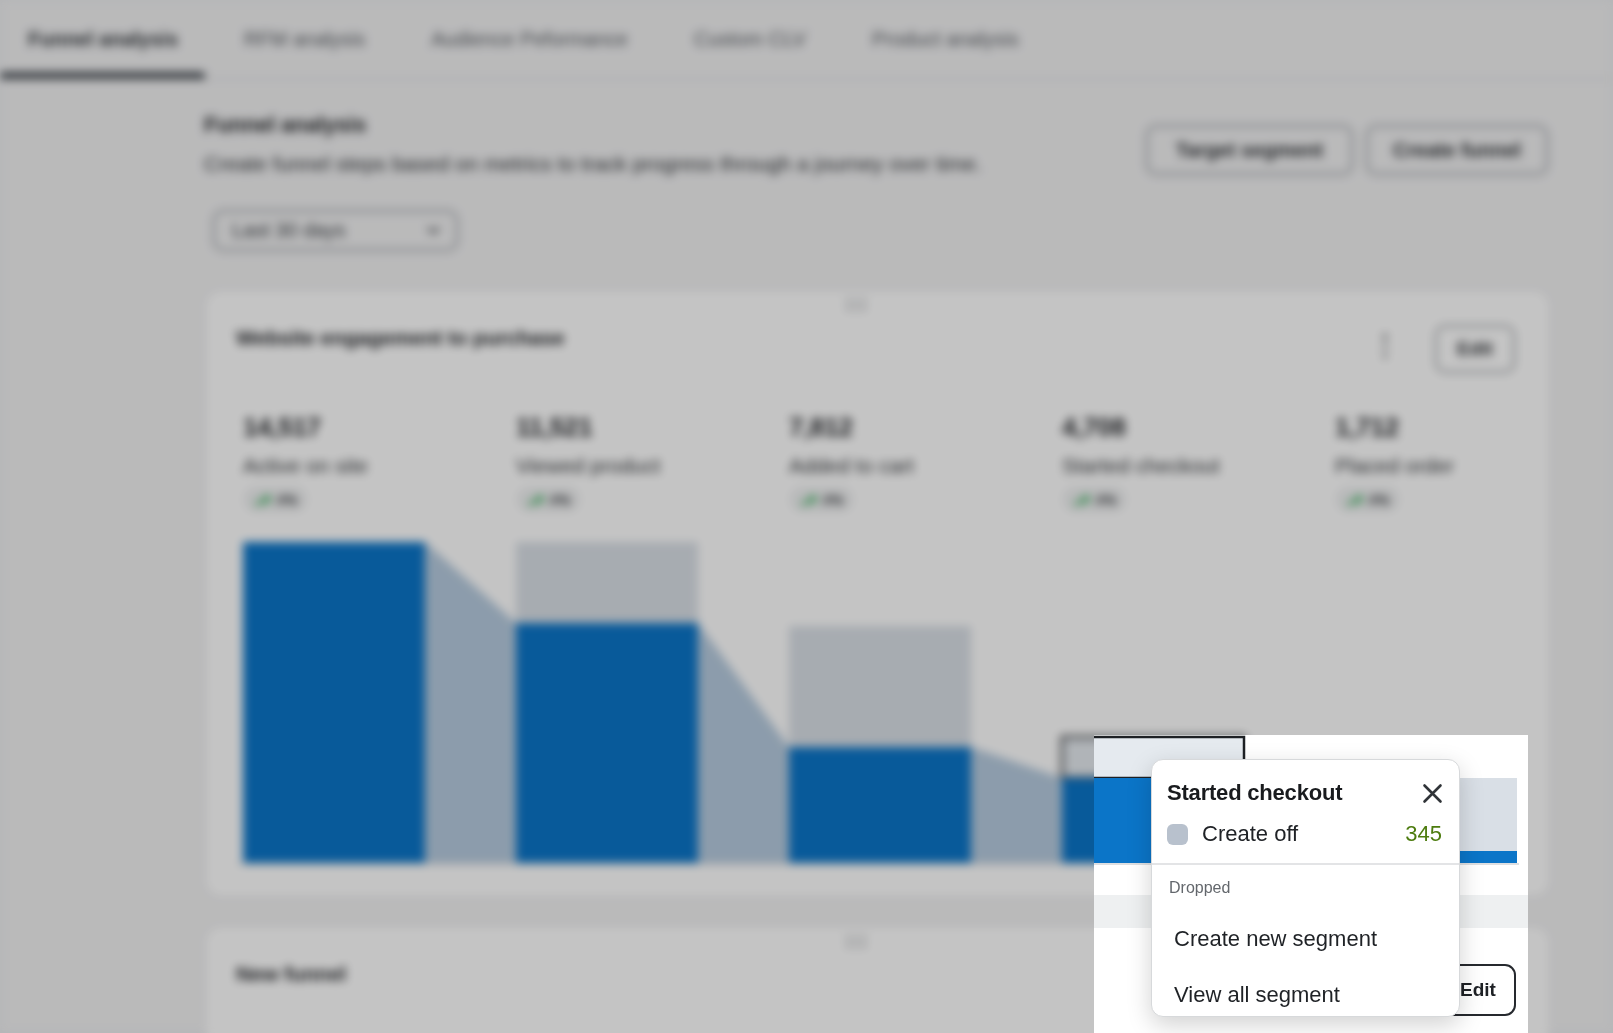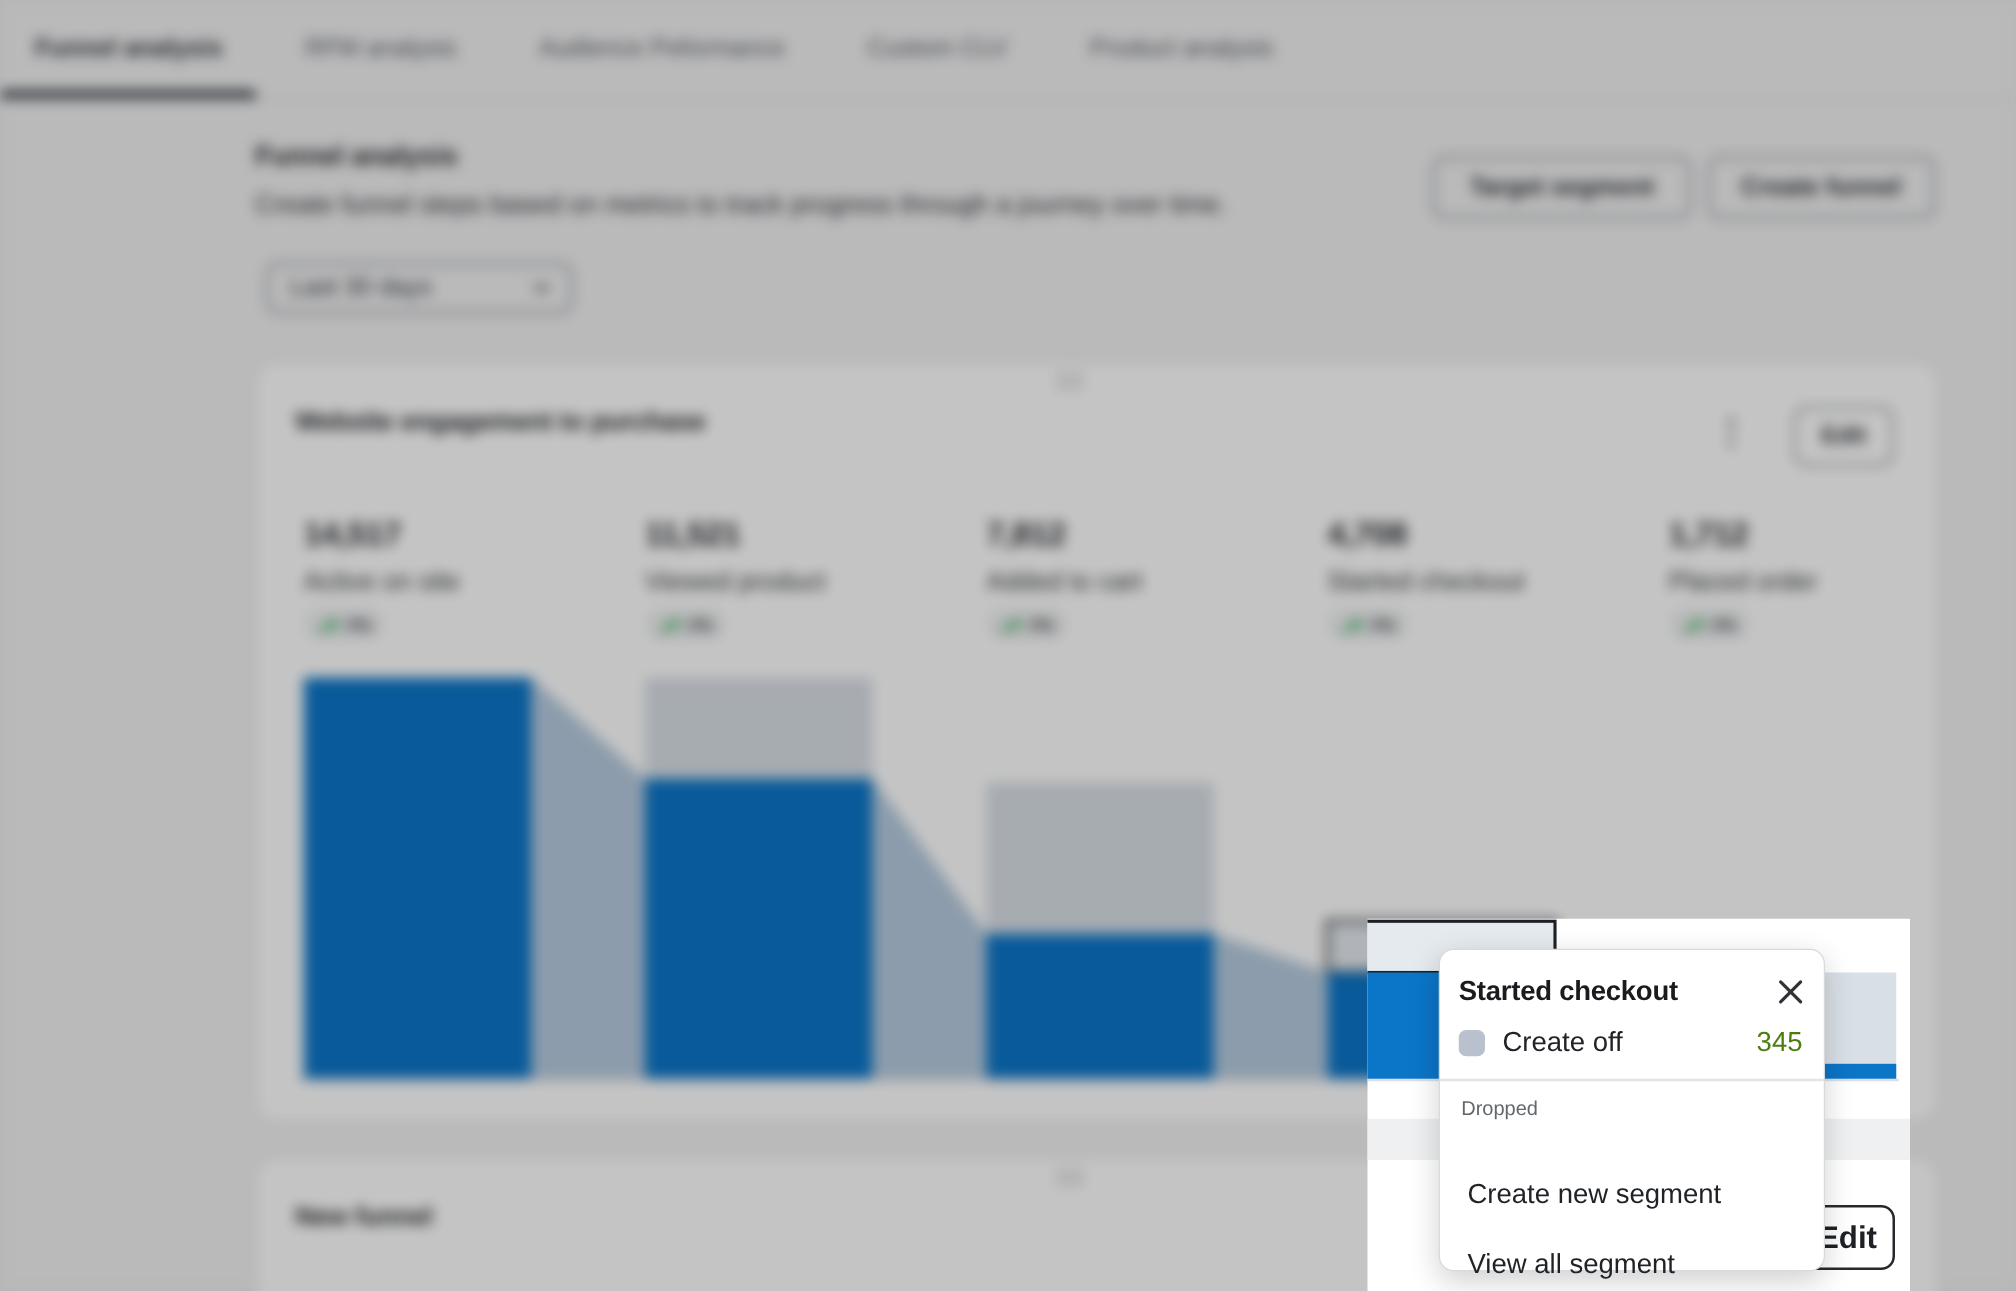--- a/index.html
+++ b/index.html
@@ -68,39 +68,39 @@
                pointer-events:none; }
 
   
   .spotlight { position:absolute; left:1094px; top:735px; width:434px; height:298px;
                overflow:hidden; background:#ffffff; z-index:20; }
   .gap-strip { position:absolute; left:0; top:160px; width:434px; height:33px;
                background:#eef0f1; }
   .chart-svg.sharp { left:-1094px; top:-735px; }
   .edit-sharp { position:absolute; left:346px; top:229px; width:76px; height:52px;
                 background:#ffffff; border:2.5px solid #26292e; border-radius:11px;
-                font-family:inherit; font-size:25px; font-weight:600; color:#1e2125;
+                font-family:inherit; font-size:19px; font-weight:600; color:#1e2125;
                 cursor:pointer; }
 
   
   .popover { position:absolute; left:1151px; top:759px; width:309px; height:258px;
              background:#ffffff; border:1px solid #d7d9db; border-radius:12px;
              box-shadow:0 8px 24px rgba(0,0,0,0.18); z-index:30; }
   .pop-title { position:absolute; left:15px; top:20px; font-size:22px; font-weight:700;
                color:#191b1e; letter-spacing:-0.2px; }
   .pop-close { position:absolute; right:10px; top:16px; width:34px; height:34px;
                background:none; border:none; cursor:pointer; display:flex;
                align-items:center; justify-content:center; }
   .pop-row-swatch { position:absolute; left:15px; top:64px; width:21px; height:21px;
                     border-radius:6px; }
   .pop-row-label { position:absolute; left:50px; top:61px; font-size:22px; color:#202327; }
   .pop-row-value { position:absolute; right:17px; top:61px; font-size:22px; color:#4d7c0f; }
   .pop-divider { position:absolute; left:0; right:0; top:103px; height:1.5px; background:#e3e4e6; }
   .pop-actions-label { position:absolute; left:17px; top:119px; font-size:16px; color:#63676c; }
-  .pop-action { position:absolute; left:22px; font-size:22px; color:#1f2226; cursor:pointer;margin-top:16px; }
+  .pop-action { position:absolute; left:22px; font-size:22px; color:#1f2226; cursor:pointer; }
   .pop-action.a0 { top:166px; }
   .pop-action.a1 { top:222px; }
 </style>
 </head>
 <body>
 
 <div class="stage">
 
   <div class="app">
 

